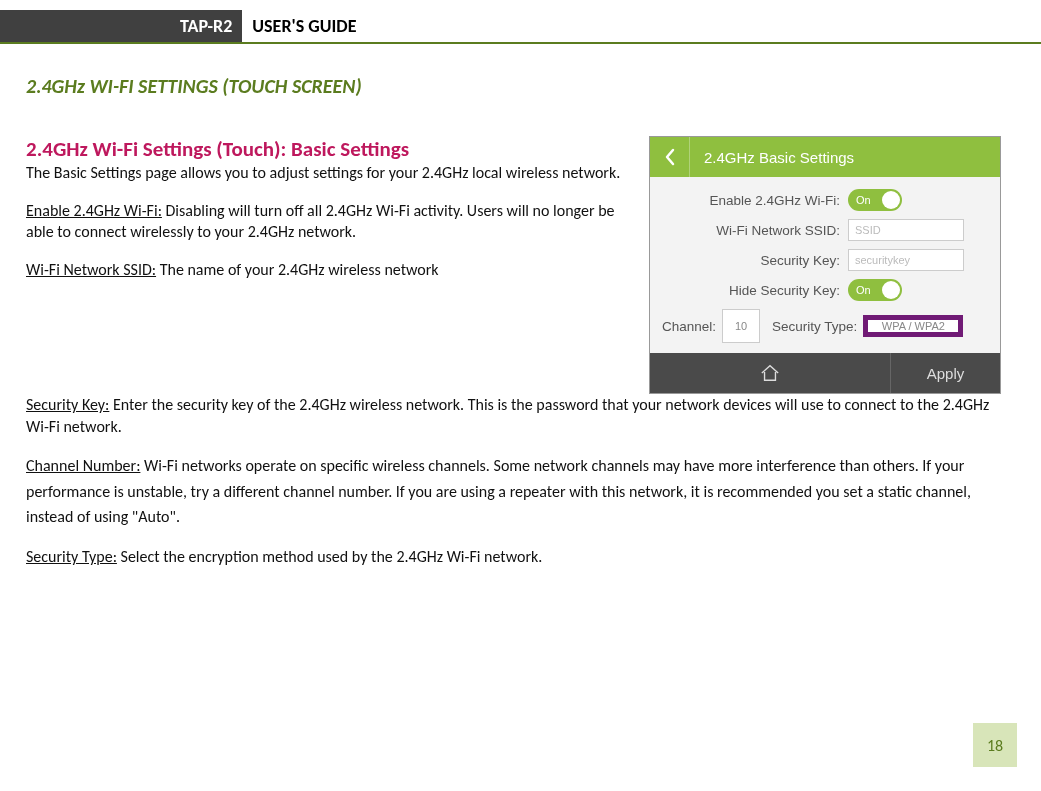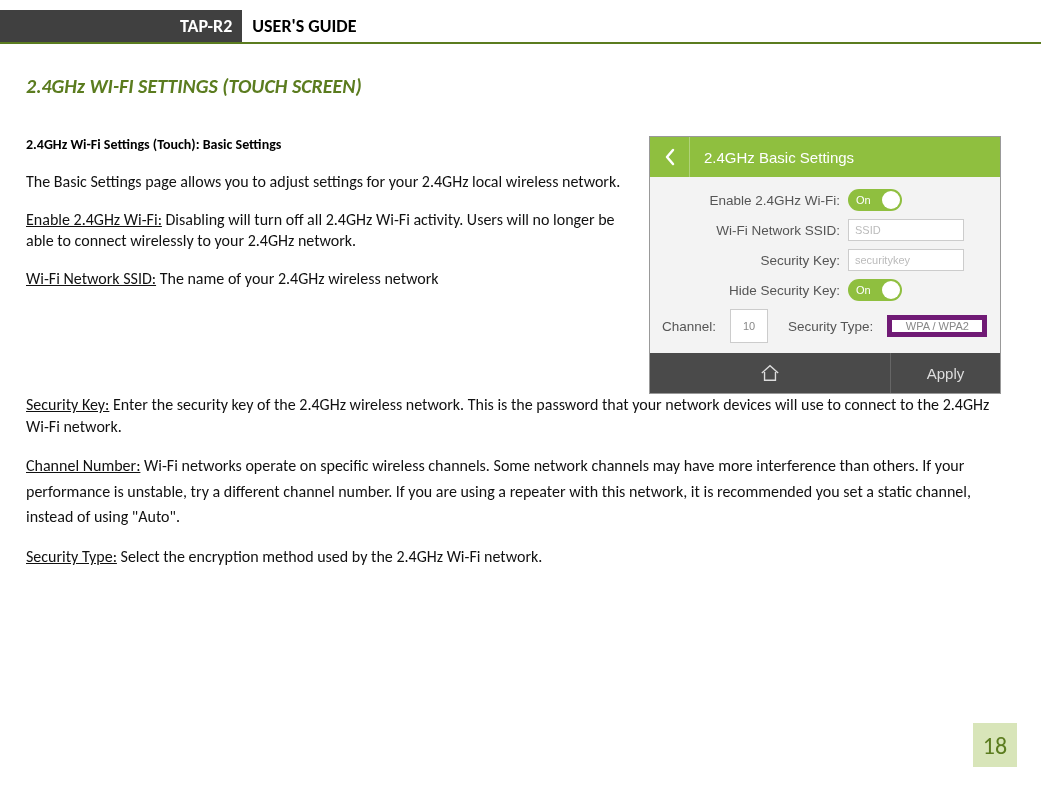--- a/index.html
+++ b/index.html
@@ -45,23 +45,22 @@
       font-size: 20px;
       margin-bottom: 38px;
     }
     .main-row {
       display: flex;
       gap: 8px;
     }
     .text-col { flex: 1; }
     .subhead {
       font-weight: bold;
-      font-size: 14px;
-      margin-bottom: 18px;
-      color: #000000;
+      font-size: 21px;
+      color: #be185d;
     }
     .para {
       font-size: 16px;
       line-height: 1.35;
       margin-bottom: 16px;
       color: #111;
     }
     .ul { text-decoration: underline; }
     .screenshot-col {
       width: 352px;
@@ -138,21 +137,21 @@
       padding: 8px 6px;
       display: flex;
       align-items: center;
     }
     .mock-row2 {
       display: flex;
       align-items: center;
       padding: 4px 12px 8px;
       font-size: 13.5px;
       color: #555;
-      gap: 14px;
+      gap: 6px;
     }
     .chbox {
       width: 38px; height: 34px;
       background: #fff; border: 1px solid #ccc;
       display: flex; align-items: center; justify-content: center;
       font-size: 11px; color: #888;
     }
     .secbox {
       width: 100px; height: 22px;
       background: #fff; border: 5px solid #701a75;
@@ -183,21 +182,21 @@
       justify-content: center;
     }
     .page-number {
       position: absolute;
       bottom: 24px;
       right: 24px;
       width: 44px;
       height: 44px;
       background: #d8e5b9;
       color: #5b7c1f;
-      font-size: 24px;
+      font-size: 16px;
       display: flex;
       align-items: center;
       justify-content: center;
     }
   </style>
 </head>
 <body>
 
 <div class="header-bar">
   <div class="header-tab">TAP-R2</div>

